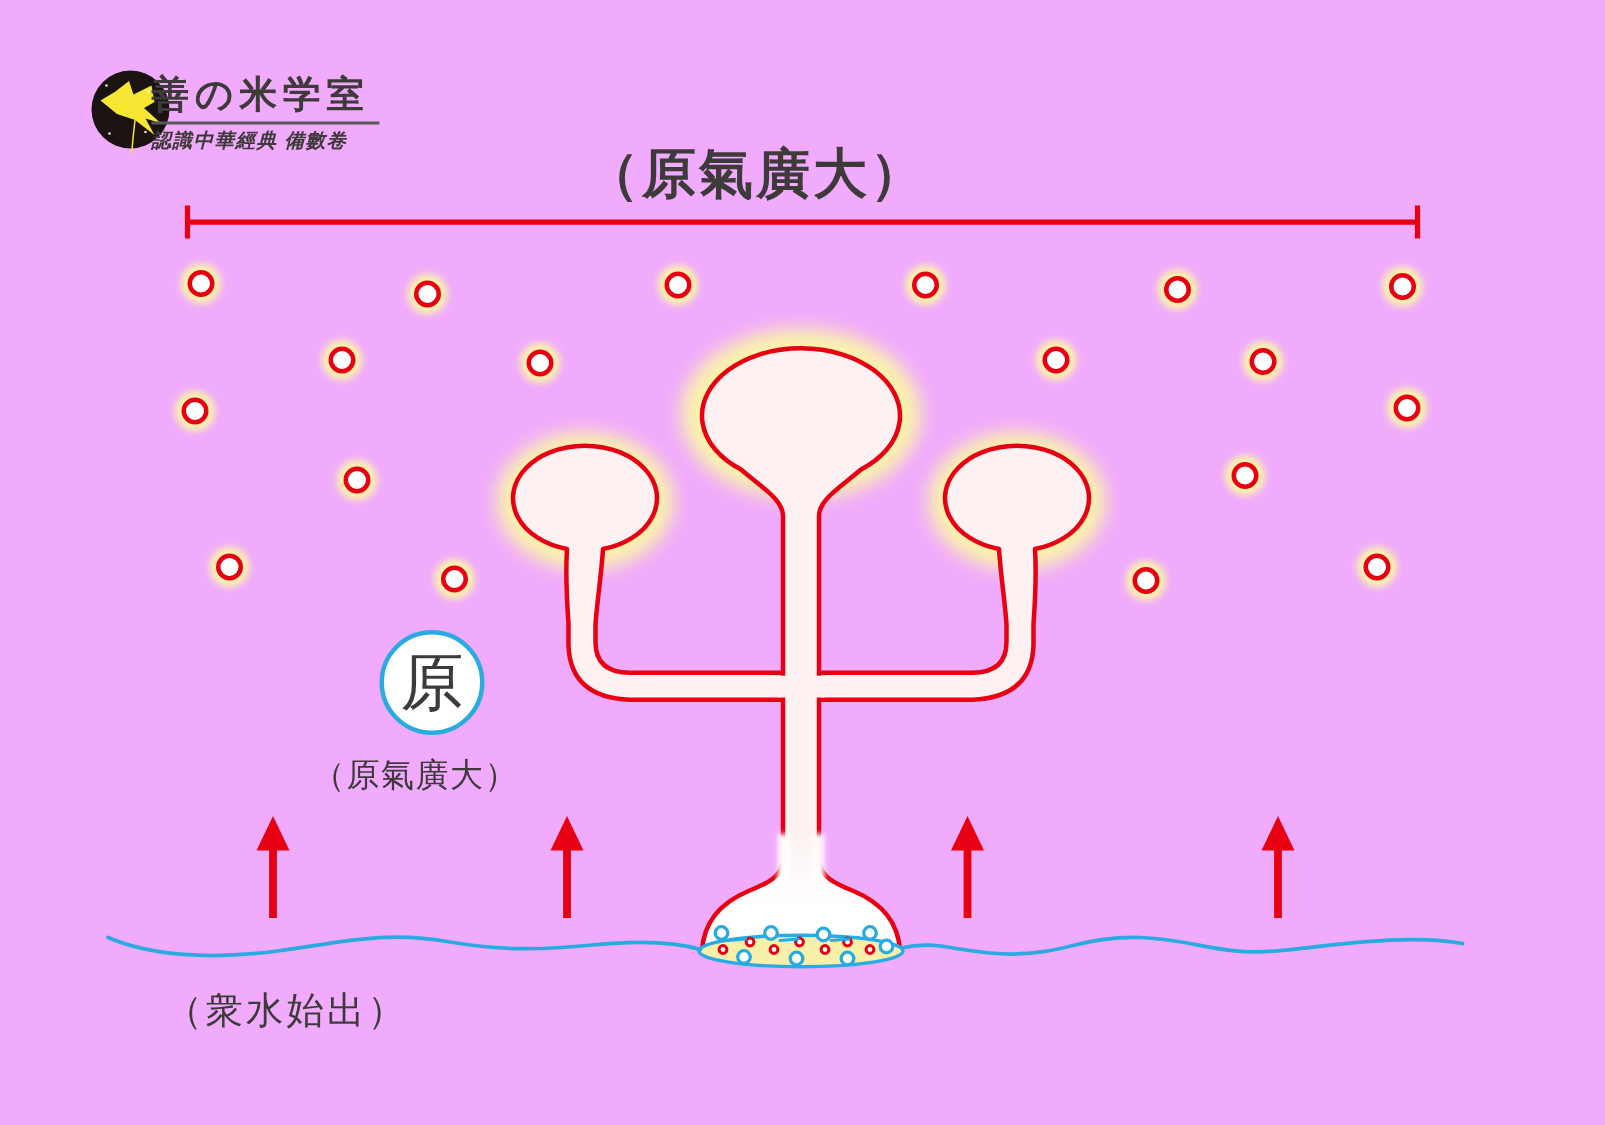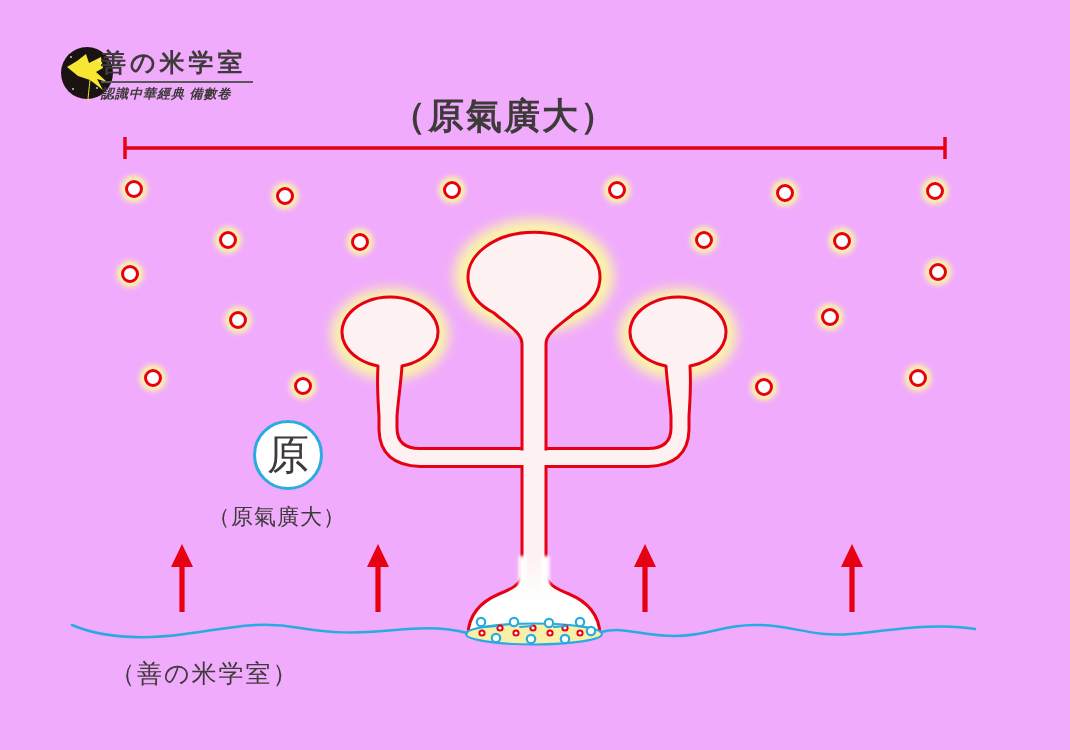--- a/index.html
+++ b/index.html
@@ -172,14 +172,14 @@
     </g>
   </svg>
 
   <div class="txt logo-title">善の米学室</div>
   <div class="logo-divider"></div>
   <div class="txt logo-subtitle">認識中華經典 備數卷</div>
 
   <div class="txt top-title">（原氣廣大）</div>
   <div class="txt char-label">原</div>
   <div class="txt char-caption">（原氣廣大）</div>
-  <div class="txt bottom-caption">（善の米学室）</div>
+  <div class="txt bottom-caption">（衆水始出）</div>
 </div>
 
 </body></html>

